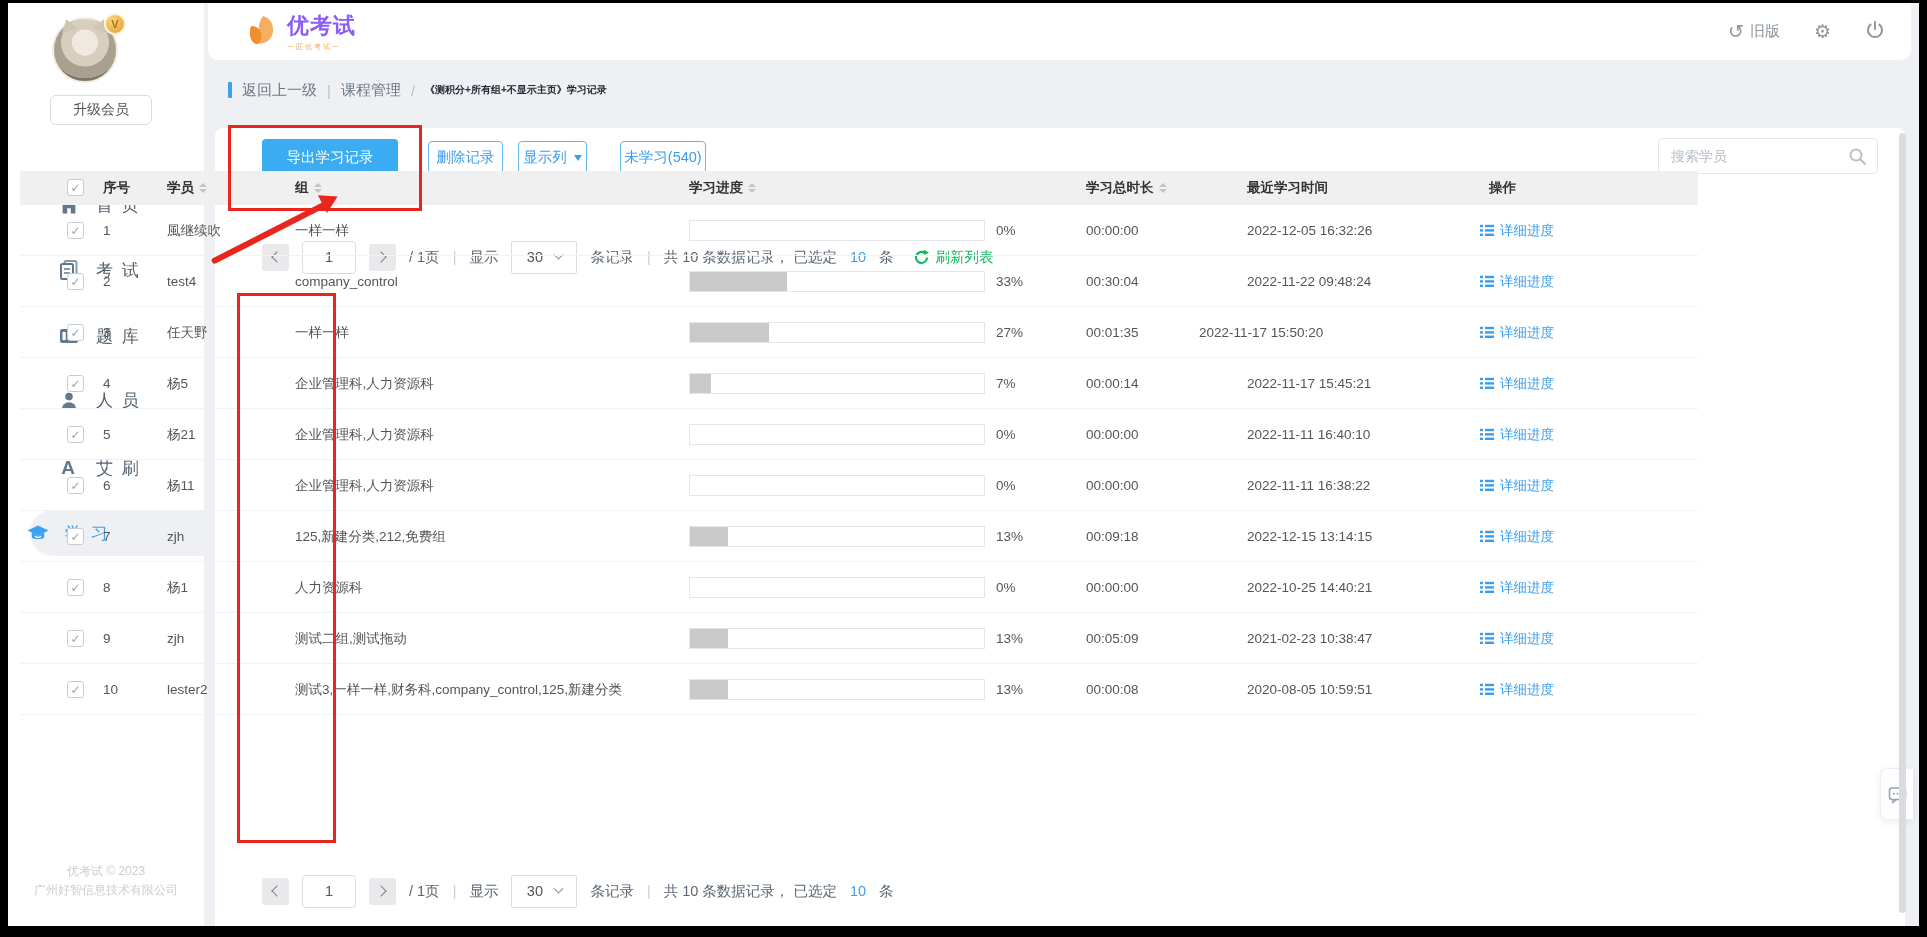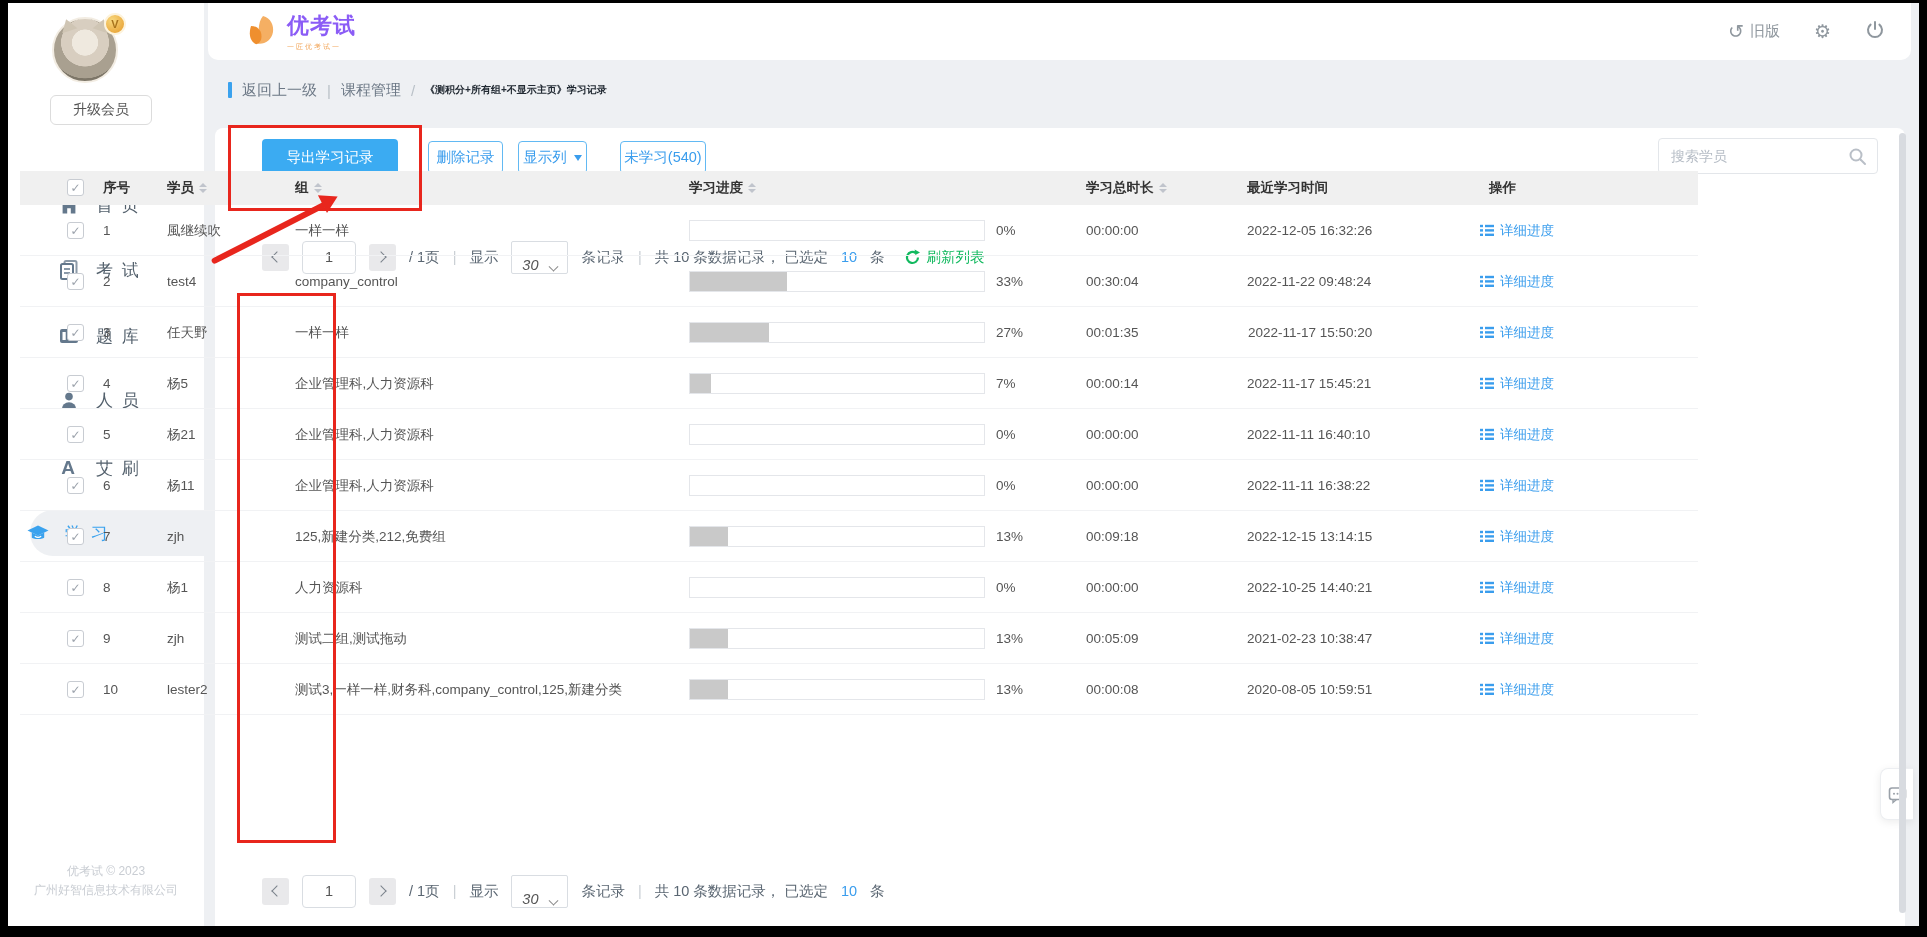--- a/index.html
+++ b/index.html
@@ -69,21 +69,21 @@
 
   
   .pager { position:absolute; left:254px; height:34px; display:flex; align-items:center; gap:13px; font-size:14.5px; color:#5a6672; }
   #pager-top { top:237px; }
   #pager-bottom { top:871px; }
   .pg-btn { width:27px; height:27px; background:#e9e9eb; border-radius:3px; display:flex; align-items:center; justify-content:center; cursor:pointer; }
   .chev { width:8px; height:8px; border-right:1.8px solid #7a828b; border-bottom:1.8px solid #7a828b; }
   .chev.left { transform:rotate(135deg); margin-left:3px; }
   .chev.right { transform:rotate(-45deg); margin-right:3px; }
   .pg-input { width:54px; height:33px; border:1px solid #d9dde2; border-radius:4px; text-align:center; font-size:14.5px; color:#555; outline:none; font-family:inherit; }
-  .pg-select { width:57px; height:33px; border:1px solid #d9dde2; border-radius:2px; display:flex; align-items:flex-end; justify-content:center; gap:12px; color:#555; cursor:pointer;font-style:italic; }
+  .pg-select { width:66px; height:33px; border:1px solid #d9dde2; border-radius:2px; display:flex; align-items:center; justify-content:center; gap:12px; color:#555; cursor:pointer; }
   .sel-chev { width:7px; height:7px; border-right:1.7px solid #888; border-bottom:1.7px solid #888; transform:rotate(45deg) translate(-2px,-2px); }
   .pg-sep { color:#c9ced4; }
   .blue-num { color:#3a9ded; }
   .refresh { display:flex; align-items:center; gap:6px; color:#12b95f; cursor:pointer; margin-left:6px; }
 
   
   #table { position:absolute; left:12px; top:168px; width:1678px; }
   .thead { position:relative; height:34px; background:#f0f0f0; }
   .thead .hcell { position:absolute; top:0; height:34px; display:flex; align-items:center; font-size:13.5px; font-weight:bold; color:#333; }
   .trow { position:relative; height:51px; border-bottom:1px solid #f1f2f4; }
@@ -368,21 +368,21 @@
     <div class="trow">
       <span class="cb" style="left:47px">✓</span>
       <span class="cell" style="left:83px">3</span>
       <span class="cell" style="left:147px">任天野</span>
       <span class="cell" style="left:275px">一样一样</span>
       <span class="bar" style="left:669px">
             <i class="fill" style="width: 27%;"></i>
           </span>
       <span class="cell" style="left:976px">27%</span>
       <span class="cell" style="left:1066px">00:01:35</span>
-      <span class="cell" style="left:1228px">2022-11-17 15:50:20</span>
+      <span class="cell" style="left:1179px">2022-11-17 15:50:20</span>
       <span class="action" style="left:1460px">
             <svg width="14" height="13" viewBox="0 0 14 13">
               <g fill="#3a9ded">
                 <rect y="0.8" width="3" height="2.4"></rect>
                 <rect y="5.2" width="3" height="2.4"></rect>
                 <rect y="9.6" width="3" height="2.4"></rect>
                 <rect x="5" y="0.8" width="9" height="2.4"></rect>
                 <rect x="5" y="5.2" width="9" height="2.4"></rect>
                 <rect x="5" y="9.6" width="9" height="2.4"></rect>
               </g>

